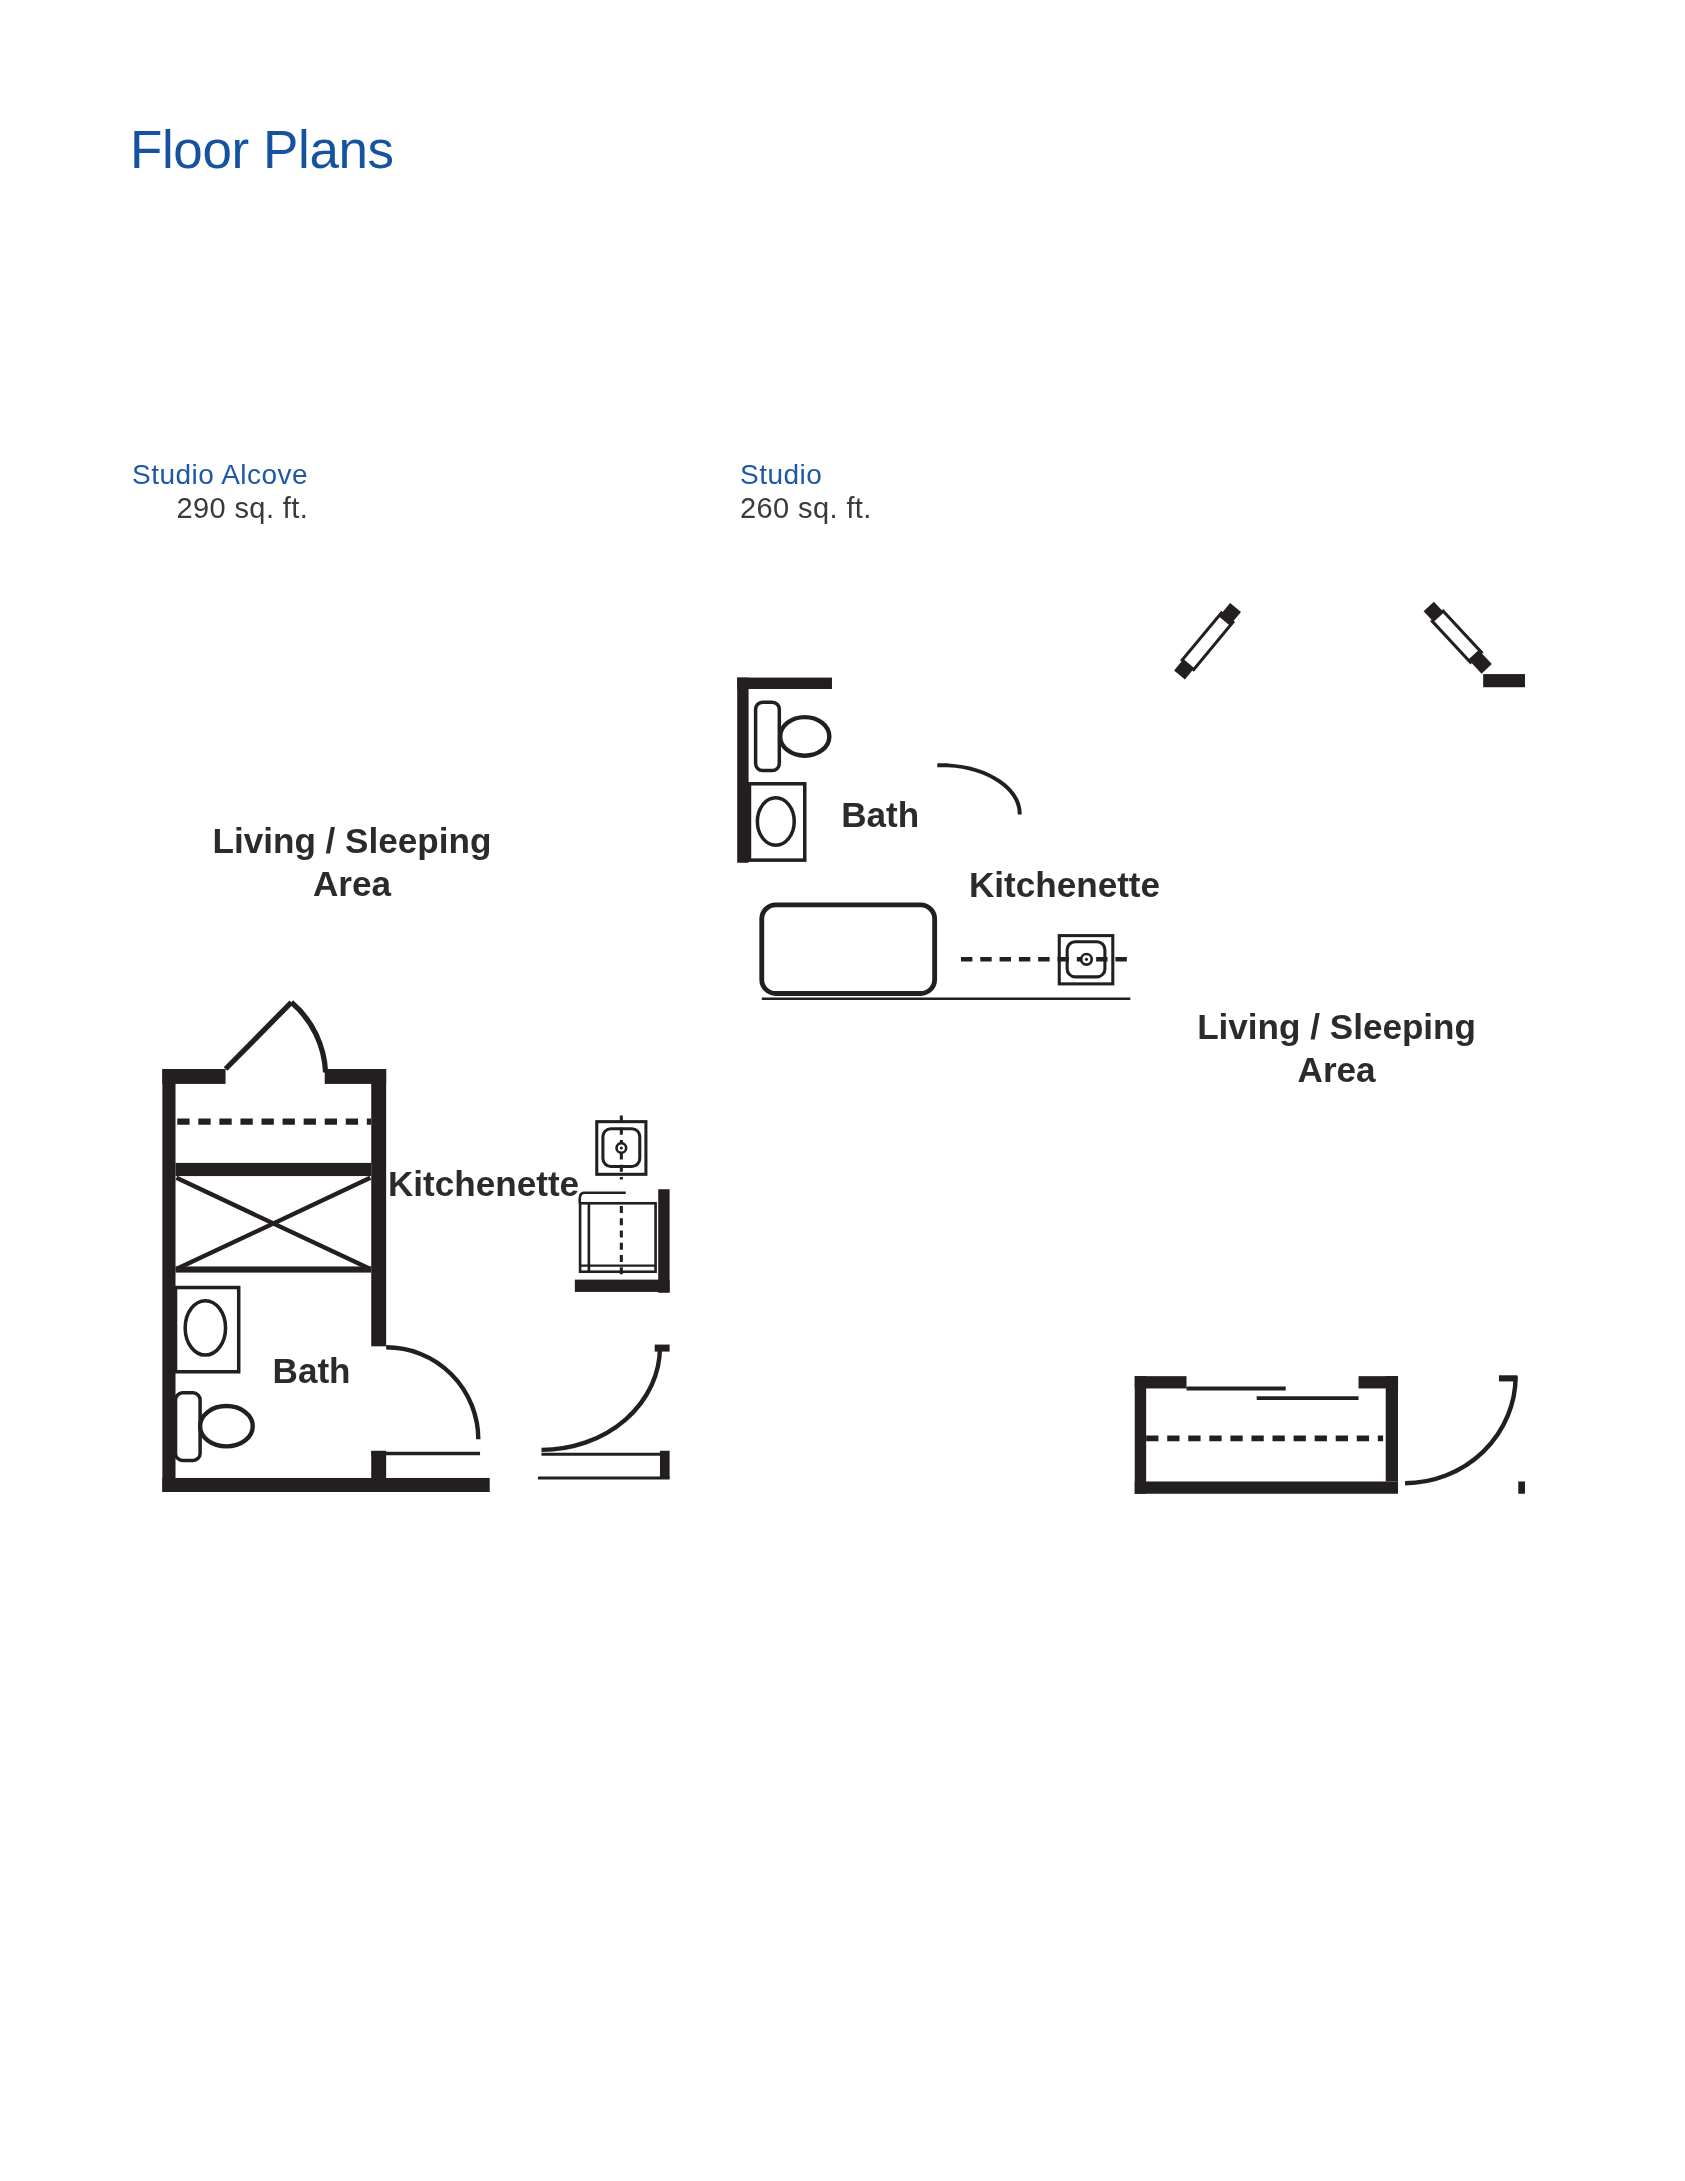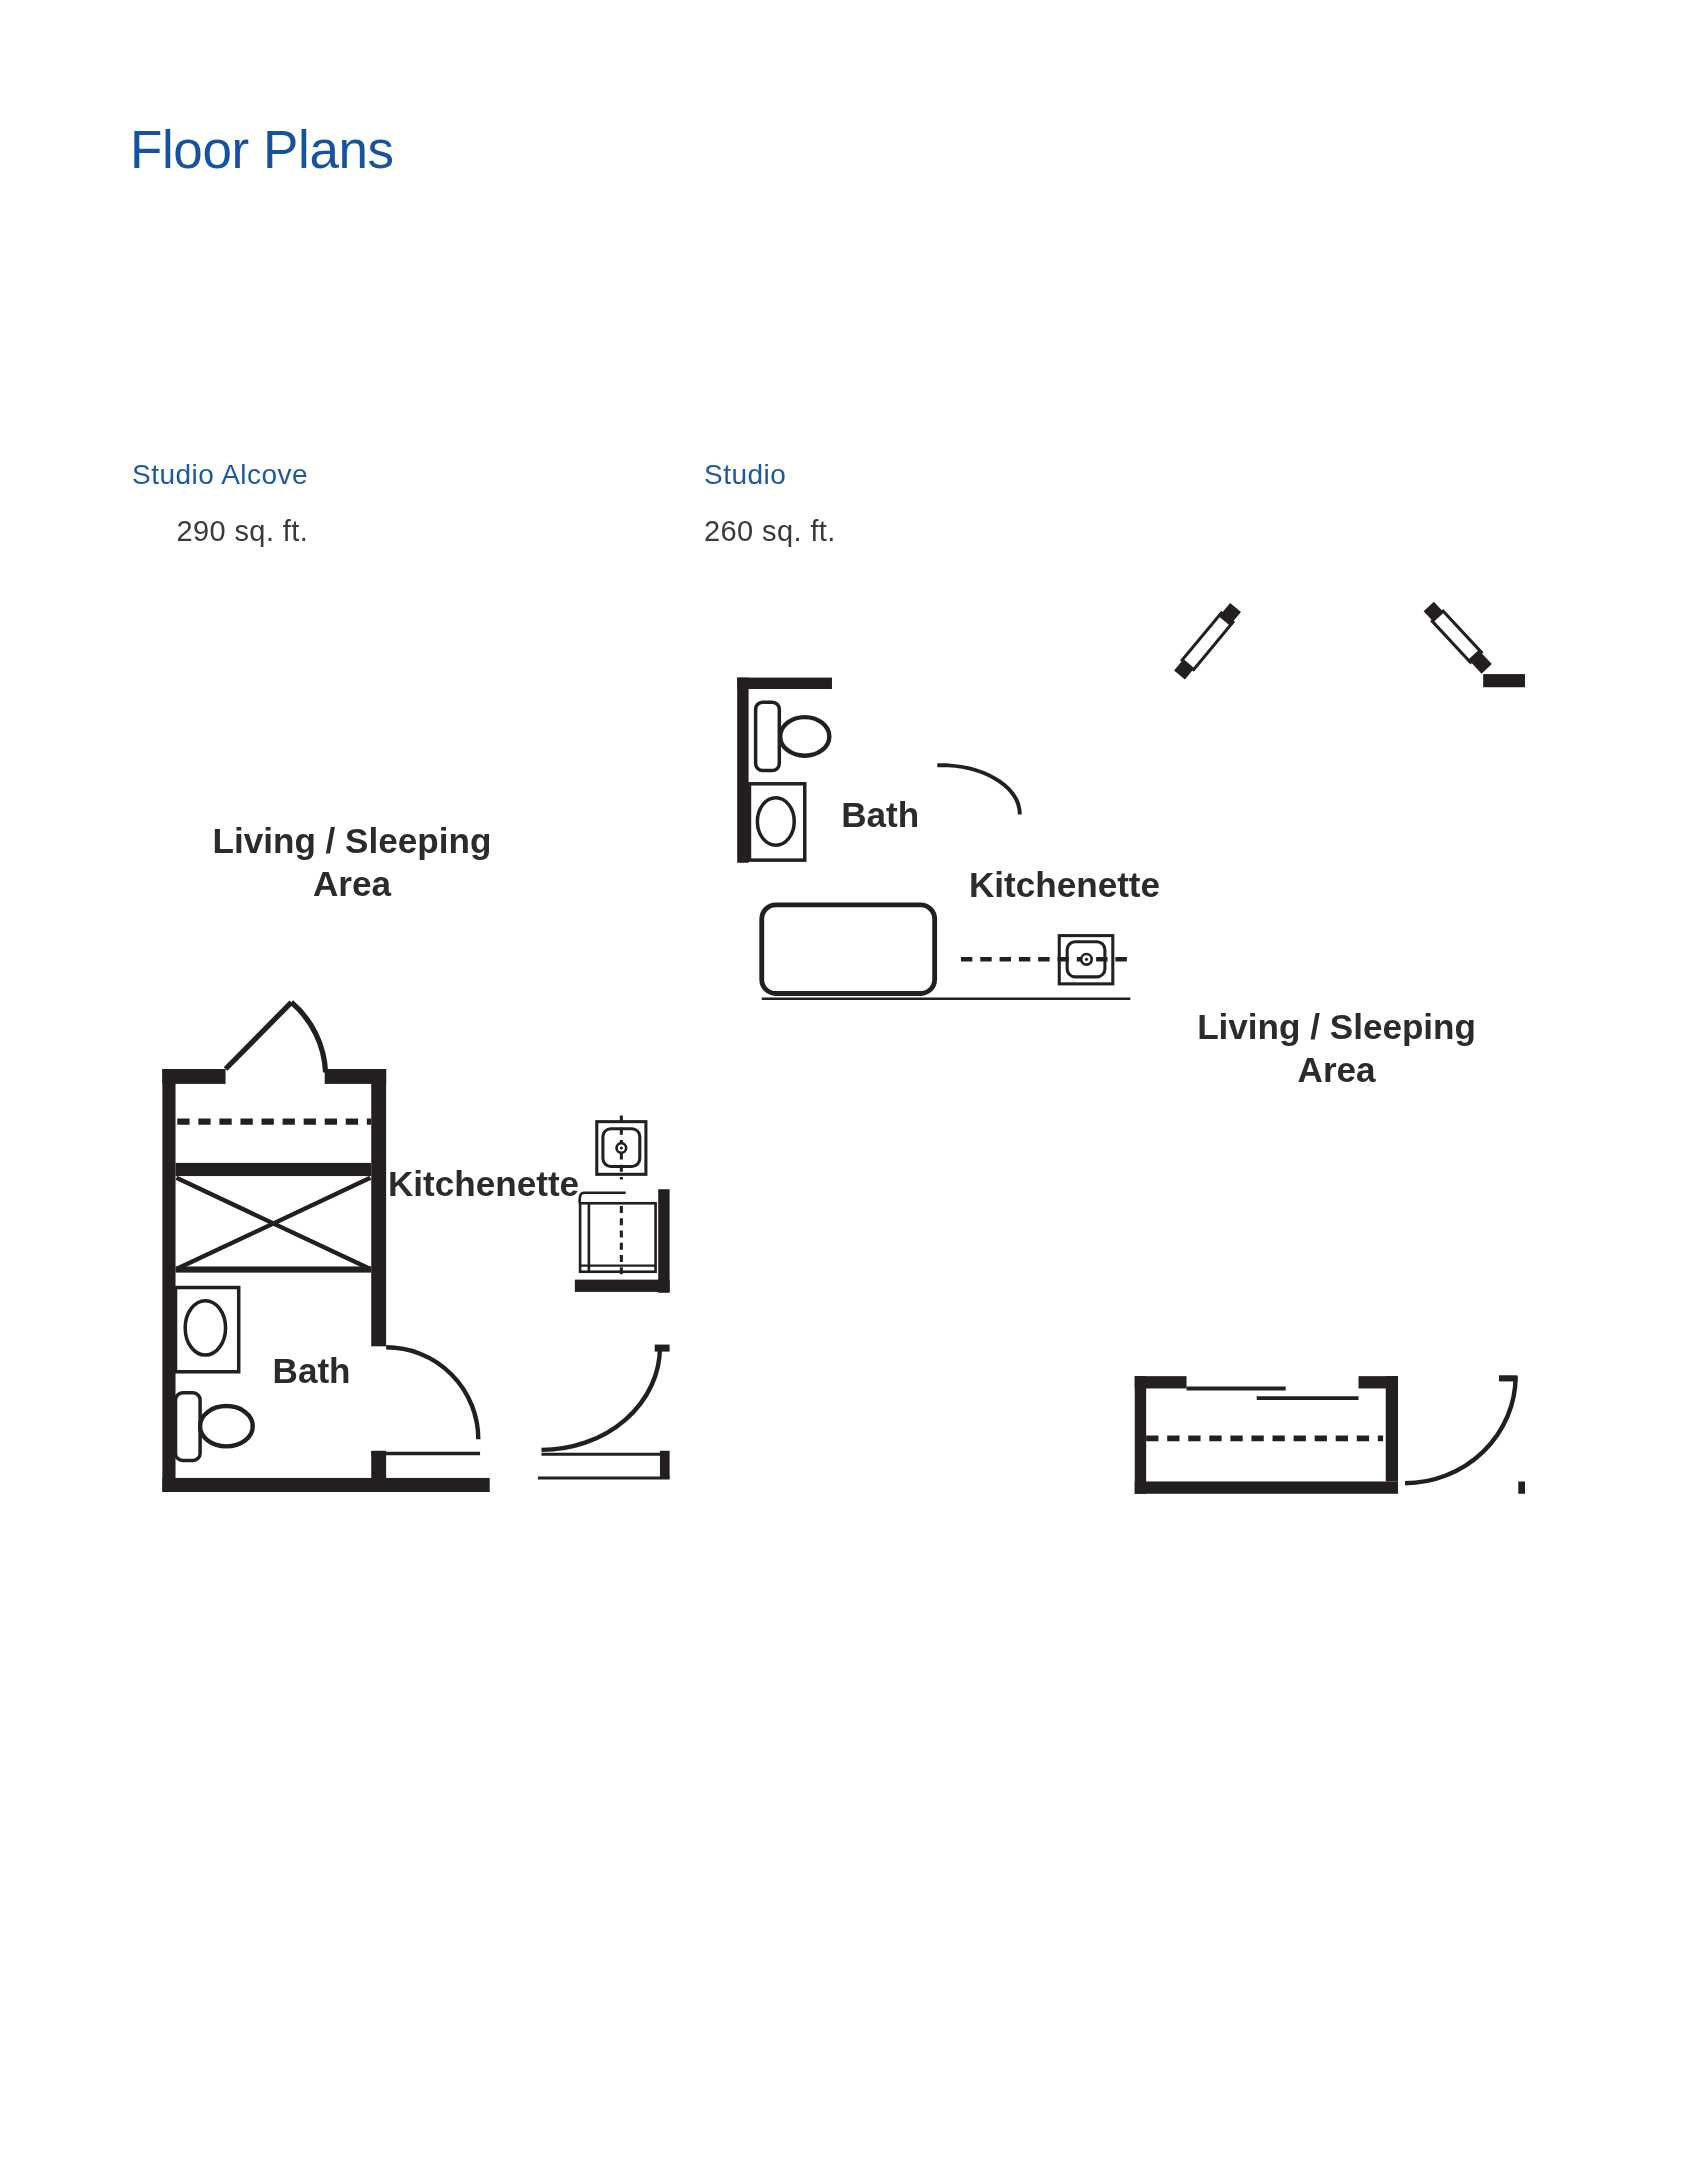--- a/index.html
+++ b/index.html
@@ -23,25 +23,25 @@
   .plan-header .plan-name{
     font-size:28px;
     letter-spacing:0.5px;
     color:#1C58A5;
     line-height:30px;
   }
   .plan-header .plan-area{
     font-size:29px;
     letter-spacing:0.4px;
     color:#3A3A3C;
-    margin-top:26px;
+    margin-top:3px;
     line-height:30px;
   }
   .hdr-left{left:132px;top:460px;text-align:right;}
-  .hdr-right{left:704px;top:460px;}
+  .hdr-right{left:740px;top:460px;}
   svg.plan-svg{position:absolute;left:0;top:0;}
   .w{fill:#231F20;stroke:none;}
   .ln{fill:none;stroke:#231F20;}
   .fx{fill:#ffffff;stroke:#231F20;}
   .lbl{
     font-family:"Liberation Sans",sans-serif;
     font-size:40px;
     font-weight:600;
     fill:#2B2B2D;
     text-anchor:middle;

